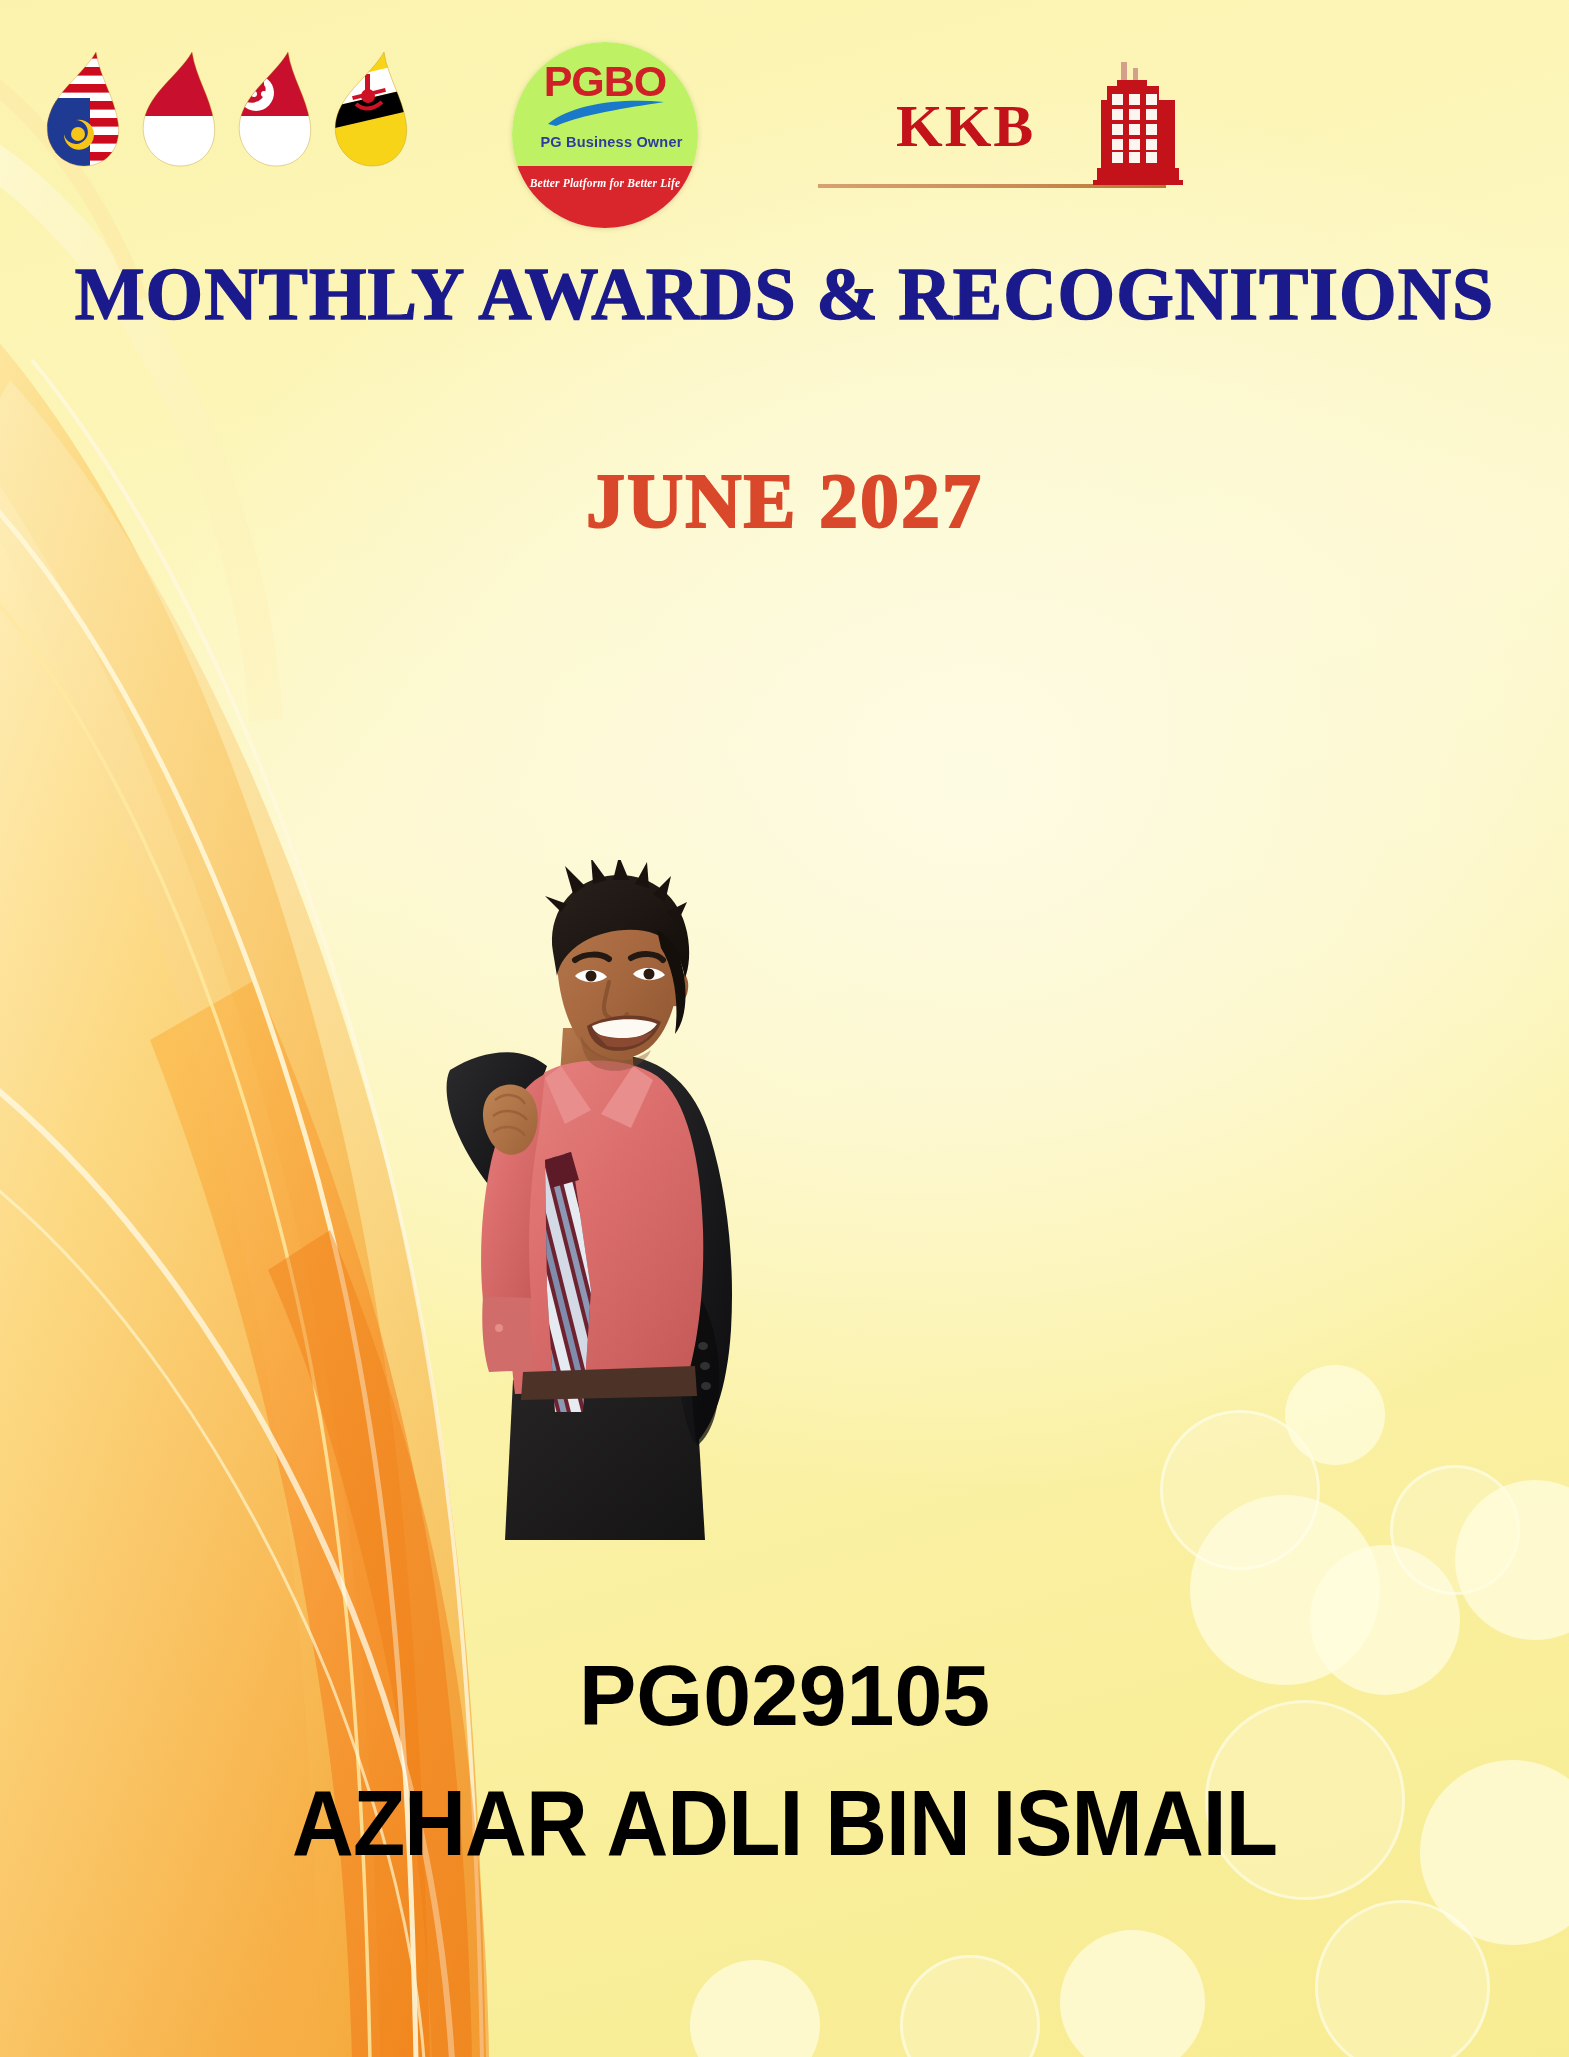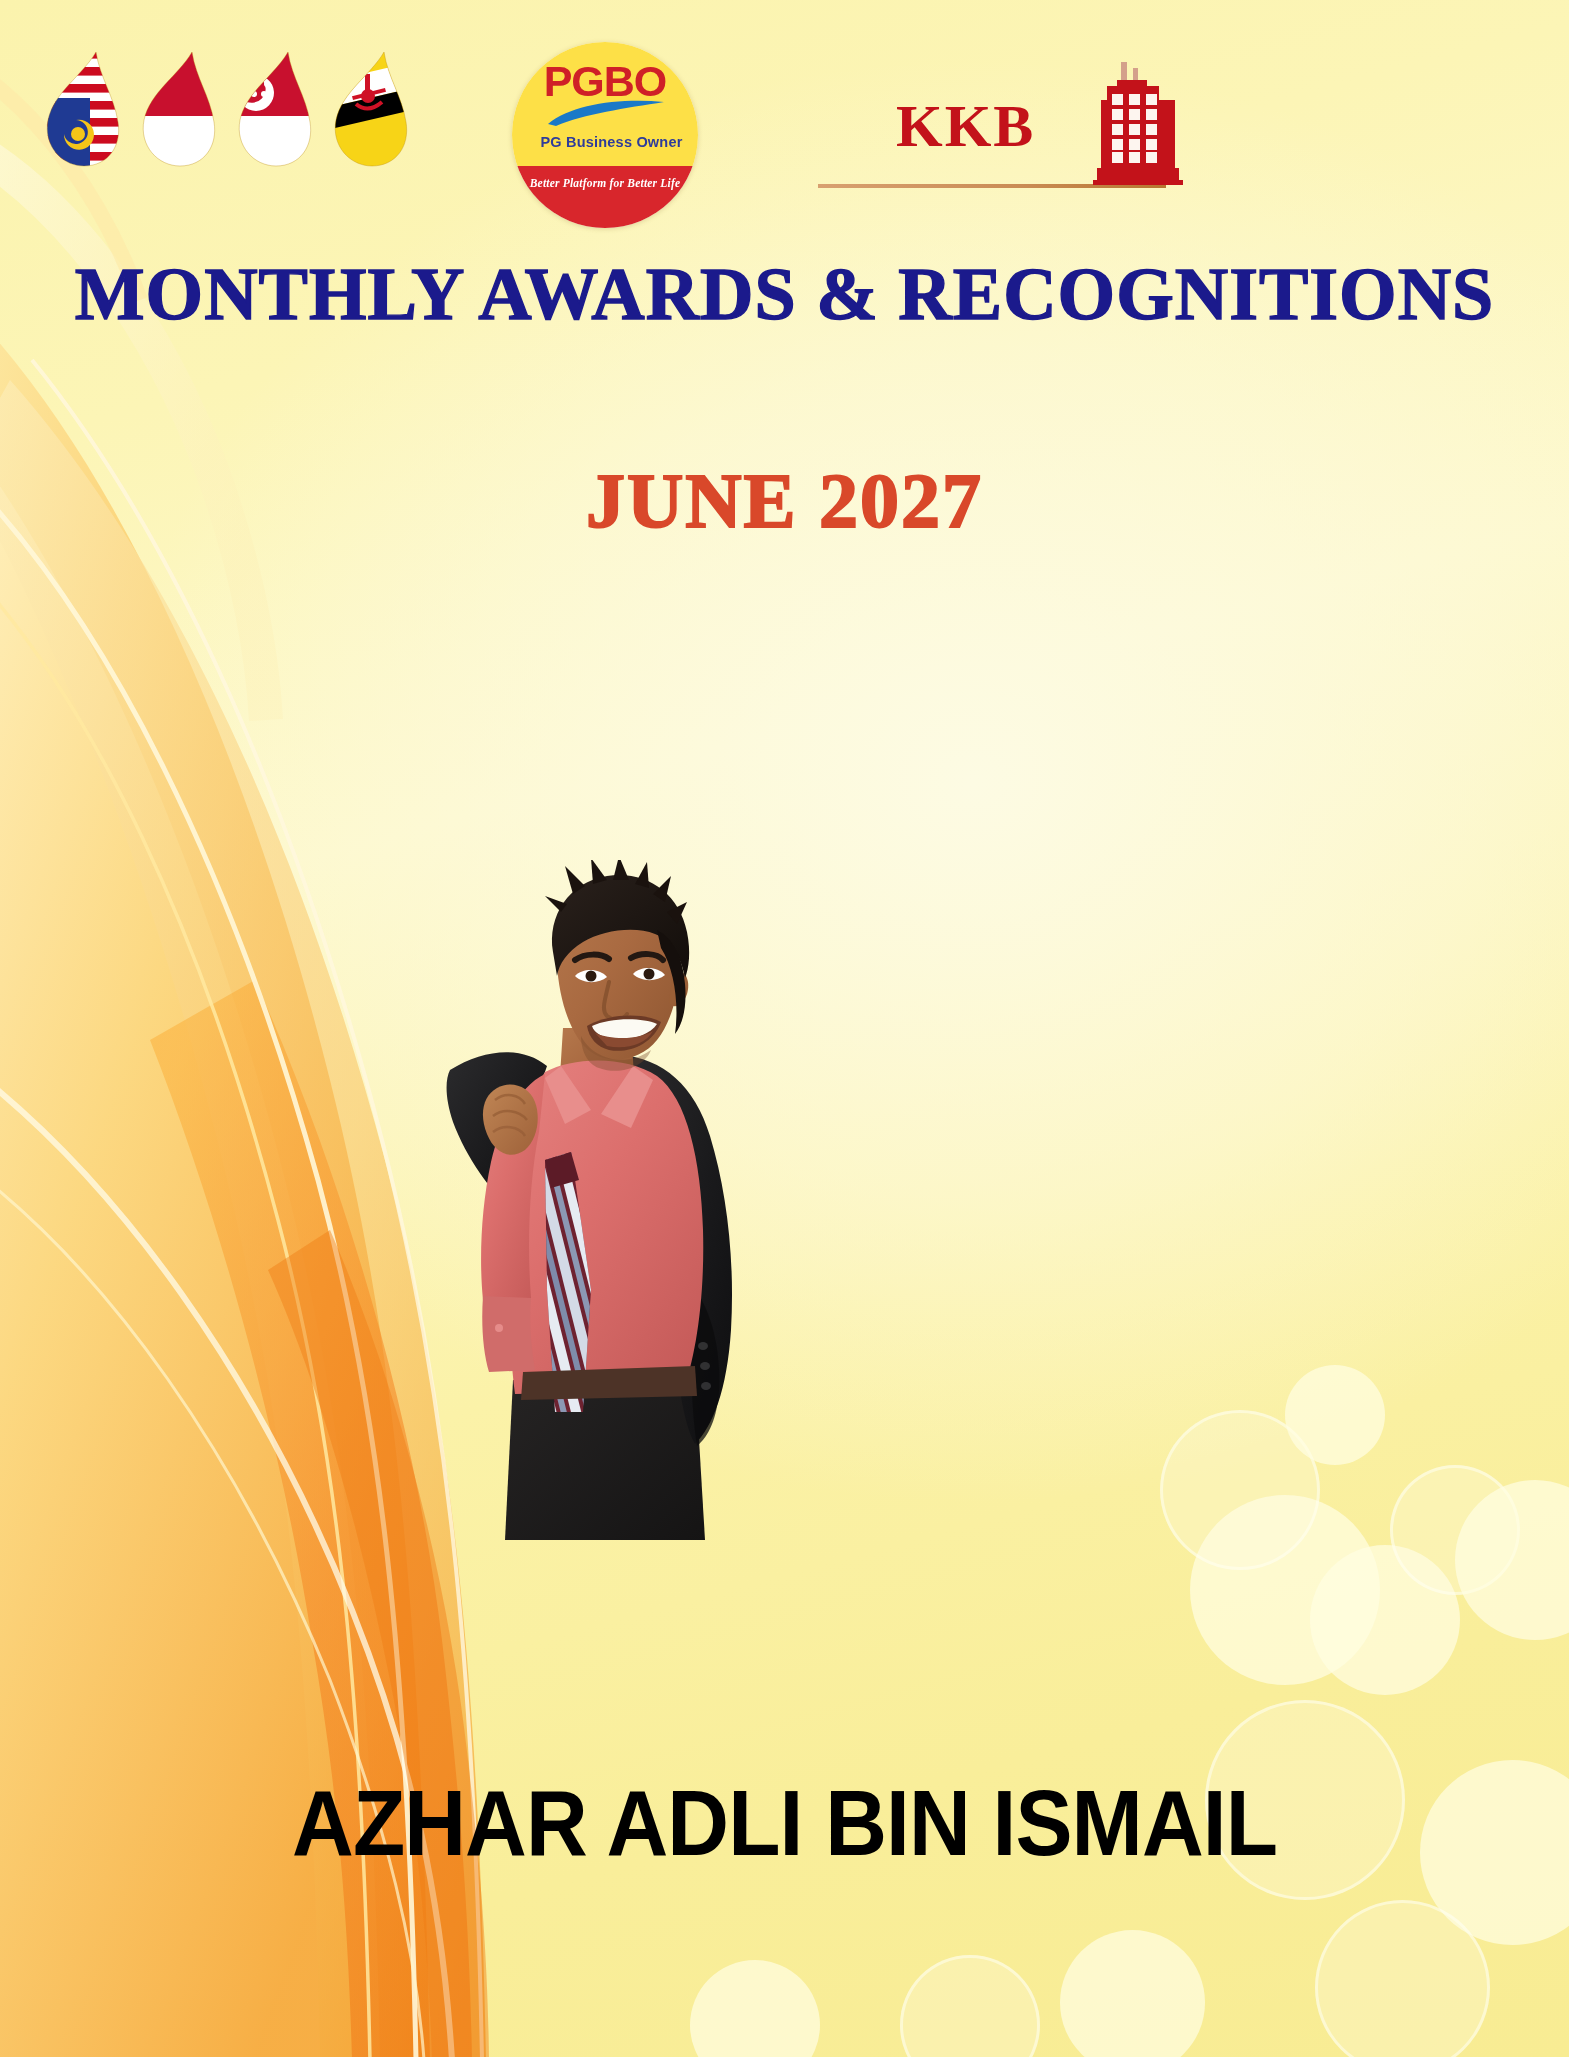--- a/index.html
+++ b/index.html
@@ -74,21 +74,21 @@
     width: 186px;
     height: 186px;
     border-radius: 50%;
     overflow: hidden;
     background: #ffffff;
     box-shadow: 0 1px 5px rgba(120,90,30,0.22);
   }
   .pgbo-top {
     position: relative;
     height: 124px;
-    background: #fde047;
+    background: #bef264;
   }
   .pgbo-word {
     position: absolute;
     top: 18px;
     left: 0; right: 0;
     text-align: center;
     font-family: "Liberation Sans", sans-serif;
     font-weight: bold;
     font-size: 43px;
     letter-spacing: -1px;
@@ -575,16 +575,17 @@
       <path d="M 214 122 C 210 140, 206 150, 212 156 C 218 161, 228 160, 232 154" stroke="#8a5430" stroke-width="4" fill="none" stroke-linecap="round"></path>
 
       <path d="M 192 166 C 212 154, 248 152, 266 162 C 258 184, 234 194, 214 190 C 202 187, 194 178, 192 166 Z" fill="#6c3a26"></path>
       <path d="M 197 166 C 214 158, 246 157, 262 164 C 254 176, 232 182, 214 178 C 205 176, 199 172, 197 166 Z" fill="#fcfaf3"></path>
       <path d="M 200 173 C 216 180, 244 180, 258 171 C 250 185, 230 190, 212 186 Z" fill="#8a4a31"></path>
 
       <path d="M 186 176 C 198 200, 232 208, 256 190 C 250 206, 226 216, 204 208 C 192 204, 186 190, 186 176 Z" fill="#7a4a2a" opacity="0.38"></path>
     </svg>
   </div>
 
+  <div class="member-id">PG029105</div>
 
   <div class="member-name">AZHAR ADLI BIN ISMAIL</div>
 
 </div>
 
 </body></html>

